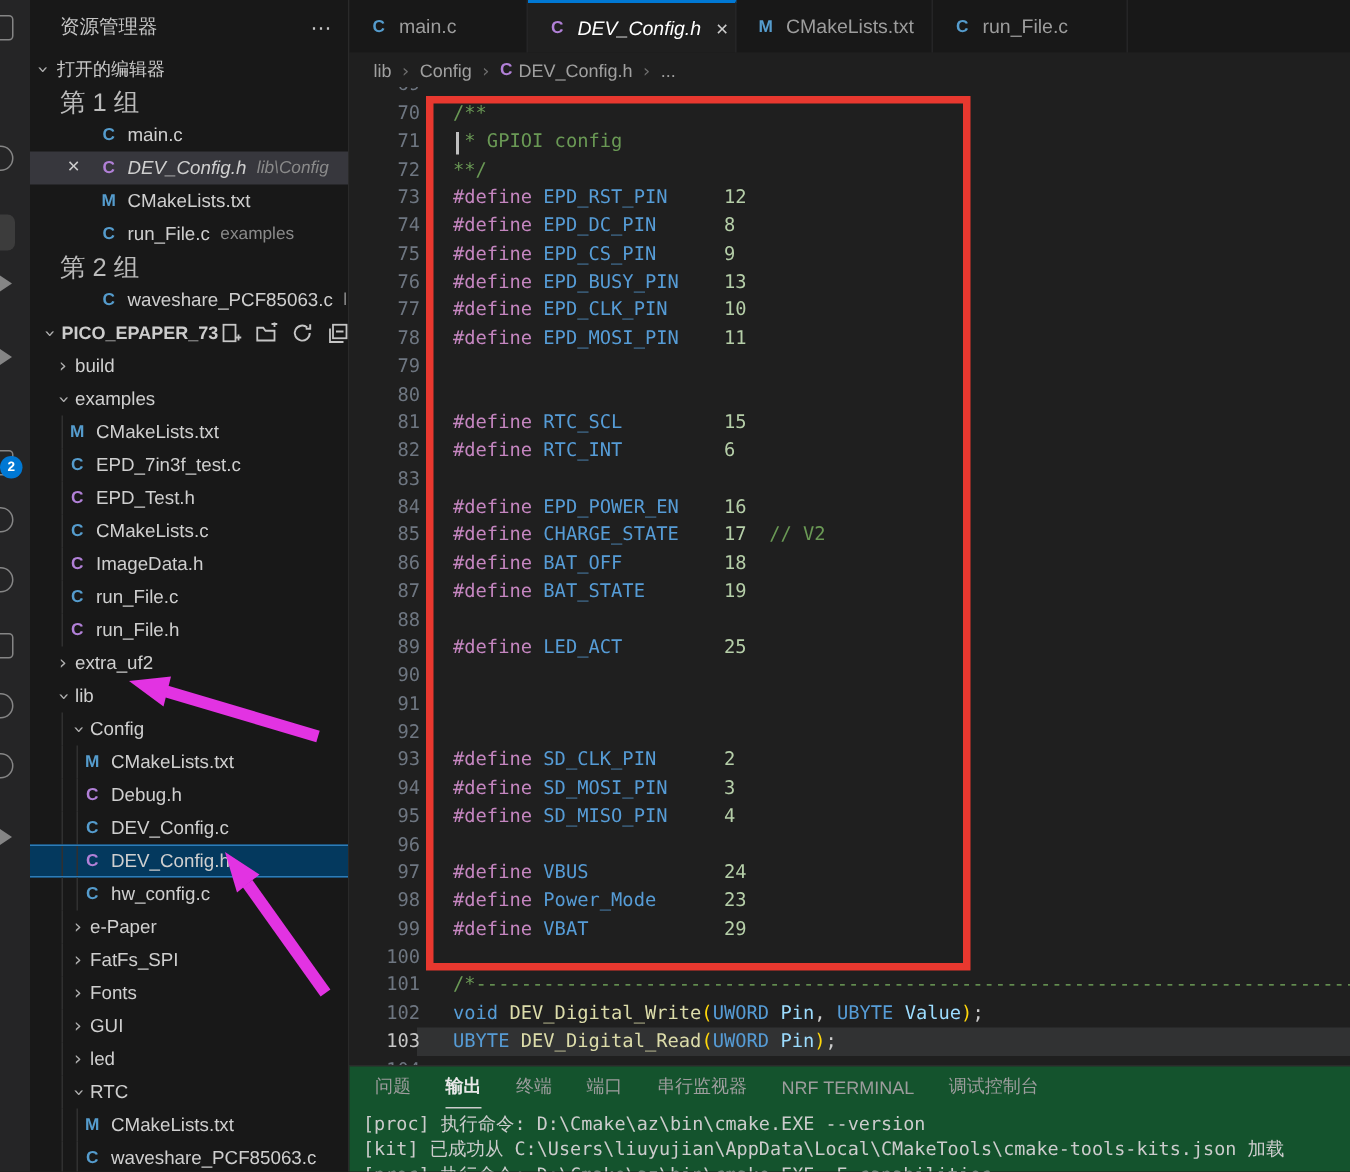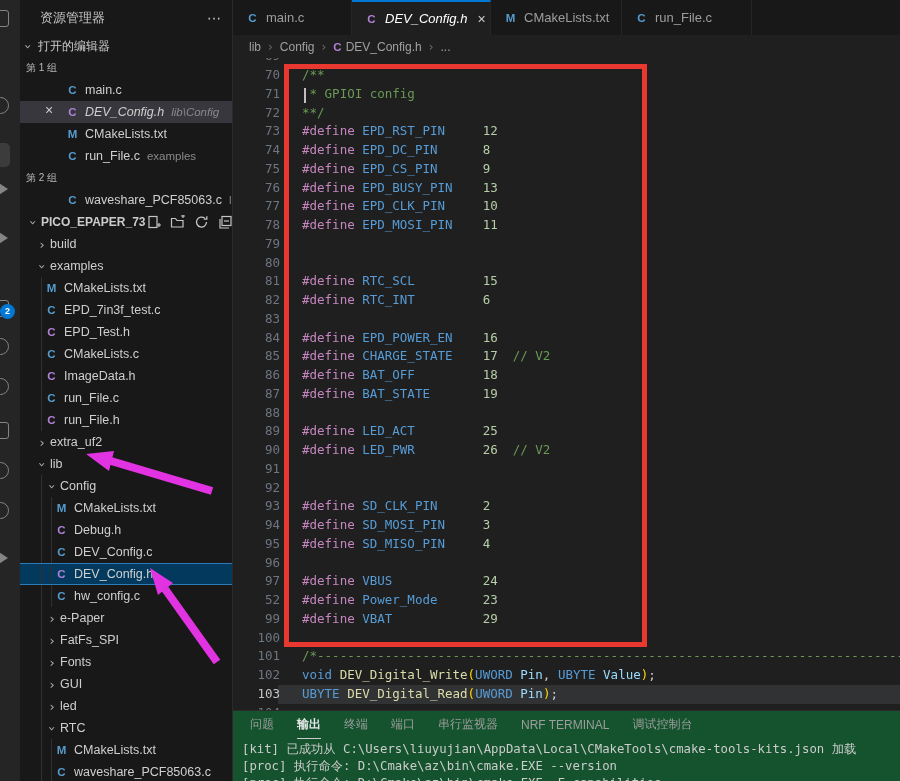--- a/index.html
+++ b/index.html
@@ -25,21 +25,21 @@
   .sidebar { width:213px; background:#181818; flex-shrink:0; overflow:hidden; position:relative; border-right:1px solid #2a2a2a; }
   .sb-header { height:35px; display:flex; align-items:center; padding:0 10px 0 20px; color:#c5c5c5; }
   .sb-header .spacer { flex:1; }
   .more-dots { color:#c5c5c5; font-size:14px; letter-spacing:1px; cursor:pointer; }
   .sb-row { height:22px; display:flex; align-items:center; white-space:nowrap; position:relative; }
   .sec-head { font-weight:normal; color:#cccccc; font-size:12px; padding-left:0; }
   .sec-head .chev { margin-right:2px; }
   .chev { display:inline-block; width:16px; color:#b0b0b0; font-size:13px; text-align:center; flex-shrink:0;
           font-family:"DejaVu Sans", sans-serif; }
   .chev.exp { transform:rotate(90deg); }
-  .group-label { padding-left:6px; color:#bbbbbb; font-size:10px; }
+  .group-label { padding-left:20px; color:#bbbbbb; font-size:17px; }
   .oe-row { padding-left:45px; }
   .oe-row.active { background:#37373d; }
   .oe-close { position:absolute; left:25px; top:1px; color:#cccccc; font-size:14px; cursor:pointer; }
   .ficon { width:15px; text-align:center; font-weight:bold; font-size:11.5px; margin-right:5px; flex-shrink:0;
            font-family:"Liberation Sans", sans-serif; }
   .ficon.c-blue, .ficon.m { color:#559ccd; }
   .ficon.c-purple { color:#b180d7; }
   .fname { color:#cfcfcf; font-size:12.5px; }
   .fname.italic { font-style:italic; }
   .fdesc { color:#8a8a8a; font-size:11.5px; margin-left:7px; }
@@ -351,50 +351,50 @@
         <div class="code-line"><span class="ln">80</span></div>
         <div class="code-line"><span class="ln">81</span><span class="lc"><span class="tk-pp">#define </span><span class="tk-id">RTC_SCL         </span><span class="tk-num">15</span></span></div>
         <div class="code-line"><span class="ln">82</span><span class="lc"><span class="tk-pp">#define </span><span class="tk-id">RTC_INT         </span><span class="tk-num">6</span></span></div>
         <div class="code-line"><span class="ln">83</span><span class="lc"></span></div>
         <div class="code-line"><span class="ln">84</span><span class="lc"><span class="tk-pp">#define </span><span class="tk-id">EPD_POWER_EN    </span><span class="tk-num">16</span></span></div>
         <div class="code-line"><span class="ln">85</span><span class="lc"><span class="tk-pp">#define </span><span class="tk-id">CHARGE_STATE    </span><span class="tk-num">17</span><span class="tk-cm">  // V2</span></span></div>
         <div class="code-line"><span class="ln">86</span><span class="lc"><span class="tk-pp">#define </span><span class="tk-id">BAT_OFF         </span><span class="tk-num">18</span></span></div>
         <div class="code-line"><span class="ln">87</span><span class="lc"><span class="tk-pp">#define </span><span class="tk-id">BAT_STATE       </span><span class="tk-num">19</span></span></div>
         <div class="code-line"><span class="ln">88</span><span class="lc"></span></div>
         <div class="code-line"><span class="ln">89</span><span class="lc"><span class="tk-pp">#define </span><span class="tk-id">LED_ACT         </span><span class="tk-num">25</span></span></div>
-        <div class="code-line"><span class="ln">90</span><span class="lc"><span class="tk-pp">#define </span><span class="tk-id">LED_PWR         </span><span class="tk-num">26</span><span class="tk-cm">  // V2</span></span></div>
+        <div class="code-line"><span class="ln">90</span></div>
         <div class="code-line"><span class="ln">91</span><span class="lc"></span></div>
         <div class="code-line"><span class="ln">92</span></div>
         <div class="code-line"><span class="ln">93</span><span class="lc"><span class="tk-pp">#define </span><span class="tk-id">SD_CLK_PIN      </span><span class="tk-num">2</span></span></div>
         <div class="code-line"><span class="ln">94</span><span class="lc"><span class="tk-pp">#define </span><span class="tk-id">SD_MOSI_PIN     </span><span class="tk-num">3</span></span></div>
         <div class="code-line"><span class="ln">95</span><span class="lc"><span class="tk-pp">#define </span><span class="tk-id">SD_MISO_PIN     </span><span class="tk-num">4</span></span></div>
         <div class="code-line"><span class="ln">96</span><span class="lc"></span></div>
         <div class="code-line"><span class="ln">97</span><span class="lc"><span class="tk-pp">#define </span><span class="tk-id">VBUS            </span><span class="tk-num">24</span></span></div>
-        <div class="code-line"><span class="ln">52</span><span class="lc"><span class="tk-pp">#define </span><span class="tk-id">Power_Mode      </span><span class="tk-num">23</span></span></div>
+        <div class="code-line"><span class="ln">98</span><span class="lc"><span class="tk-pp">#define </span><span class="tk-id">Power_Mode      </span><span class="tk-num">23</span></span></div>
         <div class="code-line"><span class="ln">99</span><span class="lc"><span class="tk-pp">#define </span><span class="tk-id">VBAT            </span><span class="tk-num">29</span></span></div>
         <div class="code-line"><span class="ln">100</span><span class="lc"></span></div>
         <div class="code-line"><span class="ln">101</span><span class="lc"><span class="tk-cm">/*---------------------------------------------------------------------------------------</span></span></div>
         <div class="code-line"><span class="ln">102</span><span class="lc"><span class="tk-kw">void</span><span class="tk-pl"> </span><span class="tk-fn">DEV_Digital_Write</span><span class="tk-br">(</span><span class="tk-kw">UWORD</span><span class="tk-pr"> Pin</span><span class="tk-pl">, </span><span class="tk-kw">UBYTE</span><span class="tk-pr"> Value</span><span class="tk-br">)</span><span class="tk-pl">;</span></span></div>
         <div class="code-line hl"><span class="ln">103</span><span class="lc"><span class="tk-kw">UBYTE</span><span class="tk-pl"> </span><span class="tk-fn">DEV_Digital_Read</span><span class="tk-br">(</span><span class="tk-kw">UWORD</span><span class="tk-pr"> Pin</span><span class="tk-br">)</span><span class="tk-pl">;</span></span></div>
         <div class="code-line"><span class="ln">104</span><span class="lc"></span></div>
       </div>
     <div class="cursor"></div>
     <div class="red-rect"></div>
   </div>
   <div class="panel">
     <div class="panel-tabs" id="panelTabs">
         <div class="panel-tab">问题</div>
         <div class="panel-tab active">输出</div>
         <div class="panel-tab">终端</div>
         <div class="panel-tab">端口</div>
         <div class="panel-tab">串行监视器</div>
         <div class="panel-tab">NRF TERMINAL</div>
         <div class="panel-tab">调试控制台</div>
       </div>
-    <div class="panel-out" id="panelOut"><div>[kit] 已成功从 C:\Users\liuyujian\AppData\Local\CMakeTools\cmake-tools-kits.json 加载</div><div>[proc] 执行命令: D:\Cmake\az\bin\cmake.EXE --version</div><div>[proc] 执行命令: D:\Cmake\az\bin\cmake.EXE -E capabilities</div></div>
+    <div class="panel-out" id="panelOut"><div>[proc] 执行命令: D:\Cmake\az\bin\cmake.EXE --version</div><div>[kit] 已成功从 C:\Users\liuyujian\AppData\Local\CMakeTools\cmake-tools-kits.json 加载</div><div>[proc] 执行命令: D:\Cmake\az\bin\cmake.EXE -E capabilities</div></div>
   </div>
 </div>
 
 <svg class="arrows" width="900" height="781" viewBox="0 0 900 781">
   <g>
     <line x1="212" y1="491" x2="111" y2="461" stroke="#e233e2" stroke-width="8"></line>
     <polygon points="86,454 114,451 109,471" fill="#e233e2"></polygon>
   </g>
   <g>
     <line x1="217" y1="662" x2="165" y2="589" stroke="#e233e2" stroke-width="8"></line>

